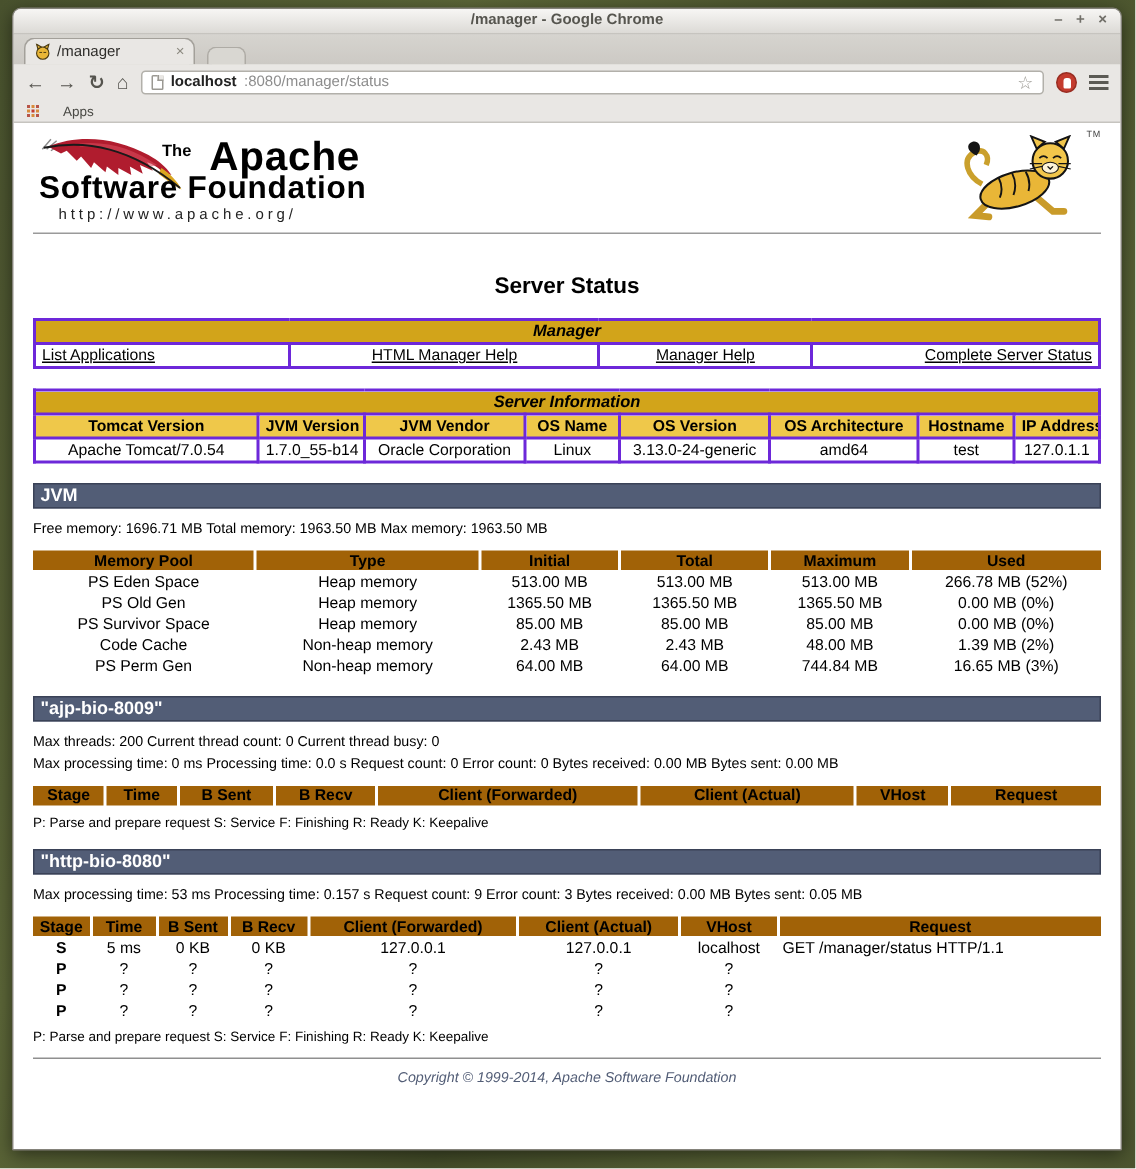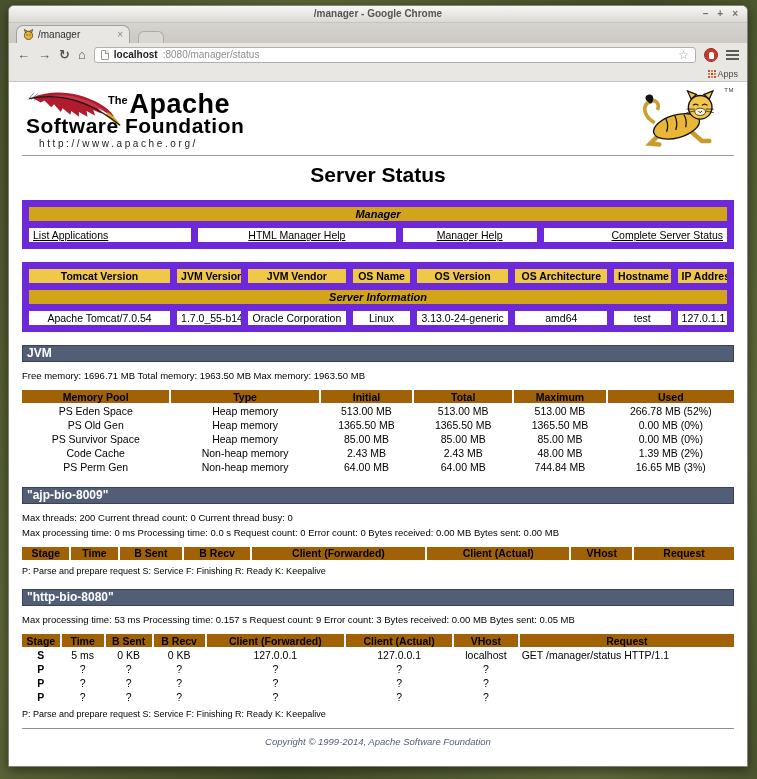--- a/index.html
+++ b/index.html
@@ -32,46 +32,46 @@
   .doc-icon { width:8px; height:10px; border:1px solid #9b9993; border-radius:1px; background:#fff; position:relative; flex:none; }
   .doc-icon::after { content:""; position:absolute; right:-1px; top:-1px; width:3px; height:3px; background:#e9e7e4; border-left:1px solid #9b9993; border-bottom:1px solid #9b9993; }
   .url-host { color:#232323; font-weight:bold; }
   .url-path { color:#8d8d8d; }
   .star { margin-left:auto; color:#9b9993; font-size:12px; line-height:1; }
   .ext-icon { width:14px; height:14px; border-radius:50%; background:#c43b2e; border:1px solid #992d22; position:relative; flex:none; }
   .ext-icon::after { content:""; position:absolute; left:4px; top:3px; width:5px; height:7px; background:#fff; border-radius:2px 2px 1px 1px; }
   .menu-icon { display:flex; flex-direction:column; gap:2px; width:13px; }
   .menu-icon i { display:block; height:2px; background:#5b5a54; }
 
-  .bookmarks { height:16px; background:#e9e7e4; border-bottom:1px solid #c6c4bf; display:flex; align-items:center; gap:1px; padding:0 9px; font-size:9px; color:#4a4a45; flex:none;justify-content:flex-end; }
+  .bookmarks { height:16px; background:#e9e7e4; border-bottom:1px solid #c6c4bf; display:flex; align-items:center; gap:16px; padding:0 9px; font-size:9px; color:#4a4a45; flex:none; }
   .apps-grid { display:grid; grid-template-columns:repeat(3,2px); grid-gap:1px; }
   .apps-grid i { width:2px; height:2px; background:#b85548; }
   .apps-grid i:nth-child(2n) { background:#d98b3a; }
   .apps-grid i:nth-child(5) { background:#c23b2e; }
 
   
   .content { flex:1; background:#fff; padding:6px 13px 0; font-size:10.5px; color:#000; overflow:hidden; }
 
   .masthead { position:relative; height:66px; }
   .feather-svg { position:absolute; left:0; top:1px; width:110px; height:44px; }
   .brand-line1 { position:absolute; left:86px; top:1px; white-space:nowrap; }
-  .brand-the { font-size:11px; font-weight:bold; position:relative; top:-9px; margin-right:2px; }
+  .brand-the { font-size:11px; font-weight:bold; position:relative; top:-9px; margin-right:12px; }
   .brand-apache { font-size:27px; font-weight:bold; letter-spacing:.5px; }
   .brand-line2 { position:absolute; left:4px; top:26px; font-size:21px; font-weight:bold; letter-spacing:.5px; }
   .brand-url { position:absolute; left:17px; top:50px; font-size:10px; letter-spacing:2.6px; color:#222; }
   .tomcat-wrap { position:absolute; right:2px; top:0; width:94px; height:64px; }
   .tomcat-svg { position:absolute; left:0; top:2px; width:88px; height:60px; }
   .tm { position:absolute; right:-2px; top:-1px; font-size:6px; color:#444; letter-spacing:.5px; }
 
   hr.sep { border:none; border-top:1px solid #9a9a9a; margin:1px 0 0; }
-  .page-title { text-align:center; font-size:21px; font-weight:bold; margin:7px 0 13px; }
+  .page-title { text-align:center; font-size:15px; font-weight:bold; margin:26px 0 13px; }
 
   table { table-layout:fixed; width:100%; }
   .tbl { border-collapse:collapse; font-size:10.5px; margin-bottom:13px; }
-  .tbl td, .tbl th { border:7px solid #6d28d9; padding:1px 4px; height:14px; overflow:hidden; white-space:nowrap; }
+  .tbl td, .tbl th { border:2px solid #6d28d9; padding:1px 4px; height:14px; overflow:hidden; white-space:nowrap; }
   .title-cell { background:#d2a41a; font-weight:bold; font-style:italic; font-size:11px; text-align:left; }
   .tbl th { background:#efc84a; font-weight:bold; text-align:center; }
   .tbl td { text-align:center; }
   .manager-links td:nth-child(1) { text-align:left; }
   .manager-links td:nth-child(2), .manager-links td:nth-child(3) { text-align:center; }
   .manager-links td:nth-child(4) { text-align:right; }
   .manager-links a { color:#000; }
 
   .section-bar { background:#525d76; border:1px solid #3a4257; color:#fff; font-weight:bold; font-size:12px; height:17px; line-height:15px; padding:0 4px; margin:13px 0 7px; }
   .stats-line { font-size:9.5px; line-height:1.5; }
@@ -218,31 +218,31 @@
             <col style="width:10%">
             <col style="width:15%">
             <col style="width:9%">
             <col style="width:14%">
             <col style="width:14%">
             <col style="width:9%">
             <col style="width:8%">
           </colgroup>
         <tbody>
             <tr>
+              <td class="title-cell" colspan="8">Server Information</td>
+            </tr>
+        <tr>
               <th>Tomcat Version</th>
               <th>JVM Version</th>
               <th>JVM Vendor</th>
               <th>OS Name</th>
               <th>OS Version</th>
               <th>OS Architecture</th>
               <th>Hostname</th>
               <th>IP Address</th>
-            </tr>
-        <tr>
-              <td class="title-cell" colspan="8">Server Information</td>
             </tr>
         </tbody>
           <tbody>
             <tr>
               <td>Apache Tomcat/7.0.54</td>
               <td>1.7.0_55-b14</td>
               <td>Oracle Corporation</td>
               <td>Linux</td>
               <td>3.13.0-24-generic</td>
               <td>amd64</td>

